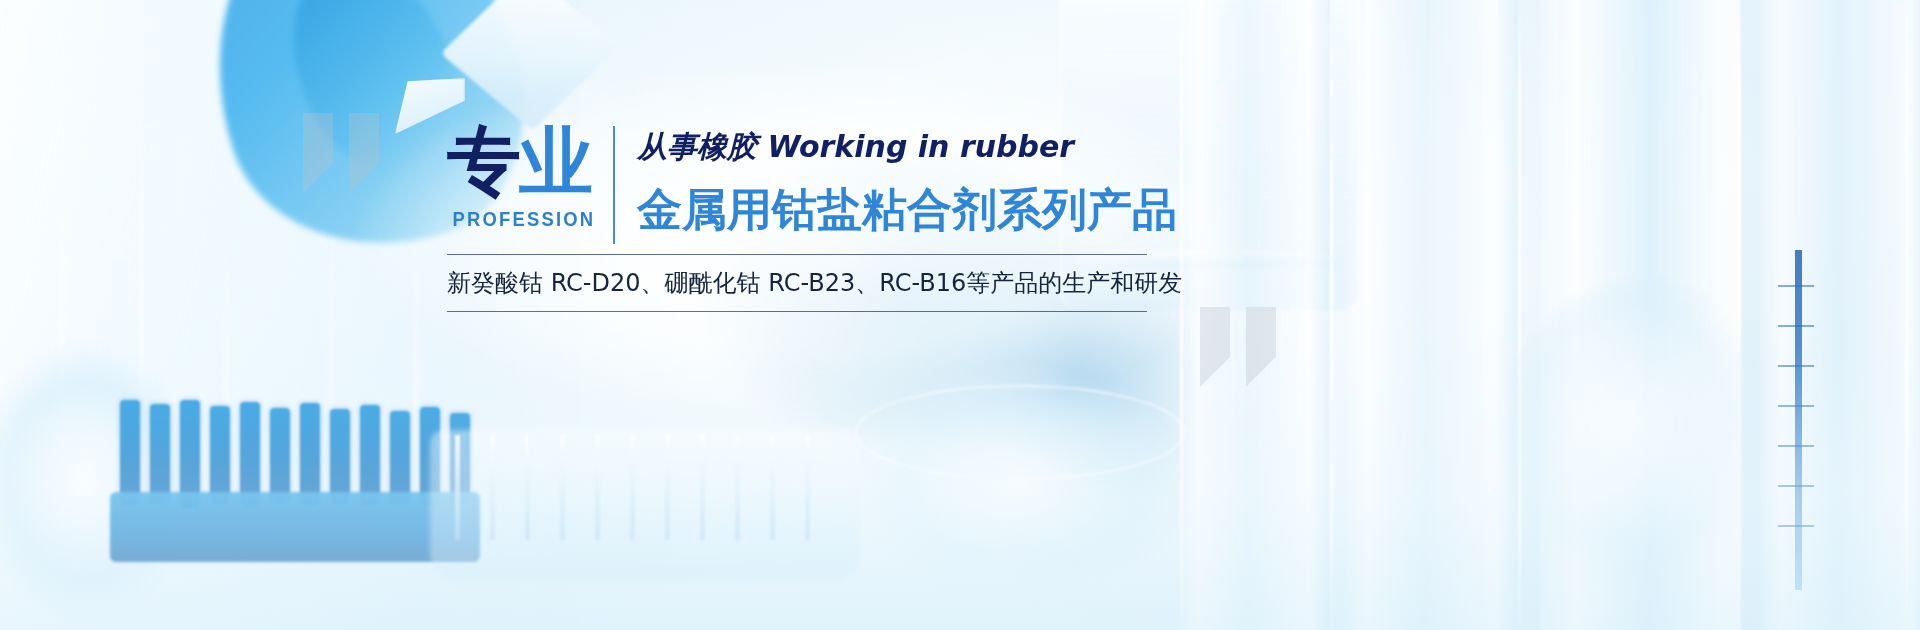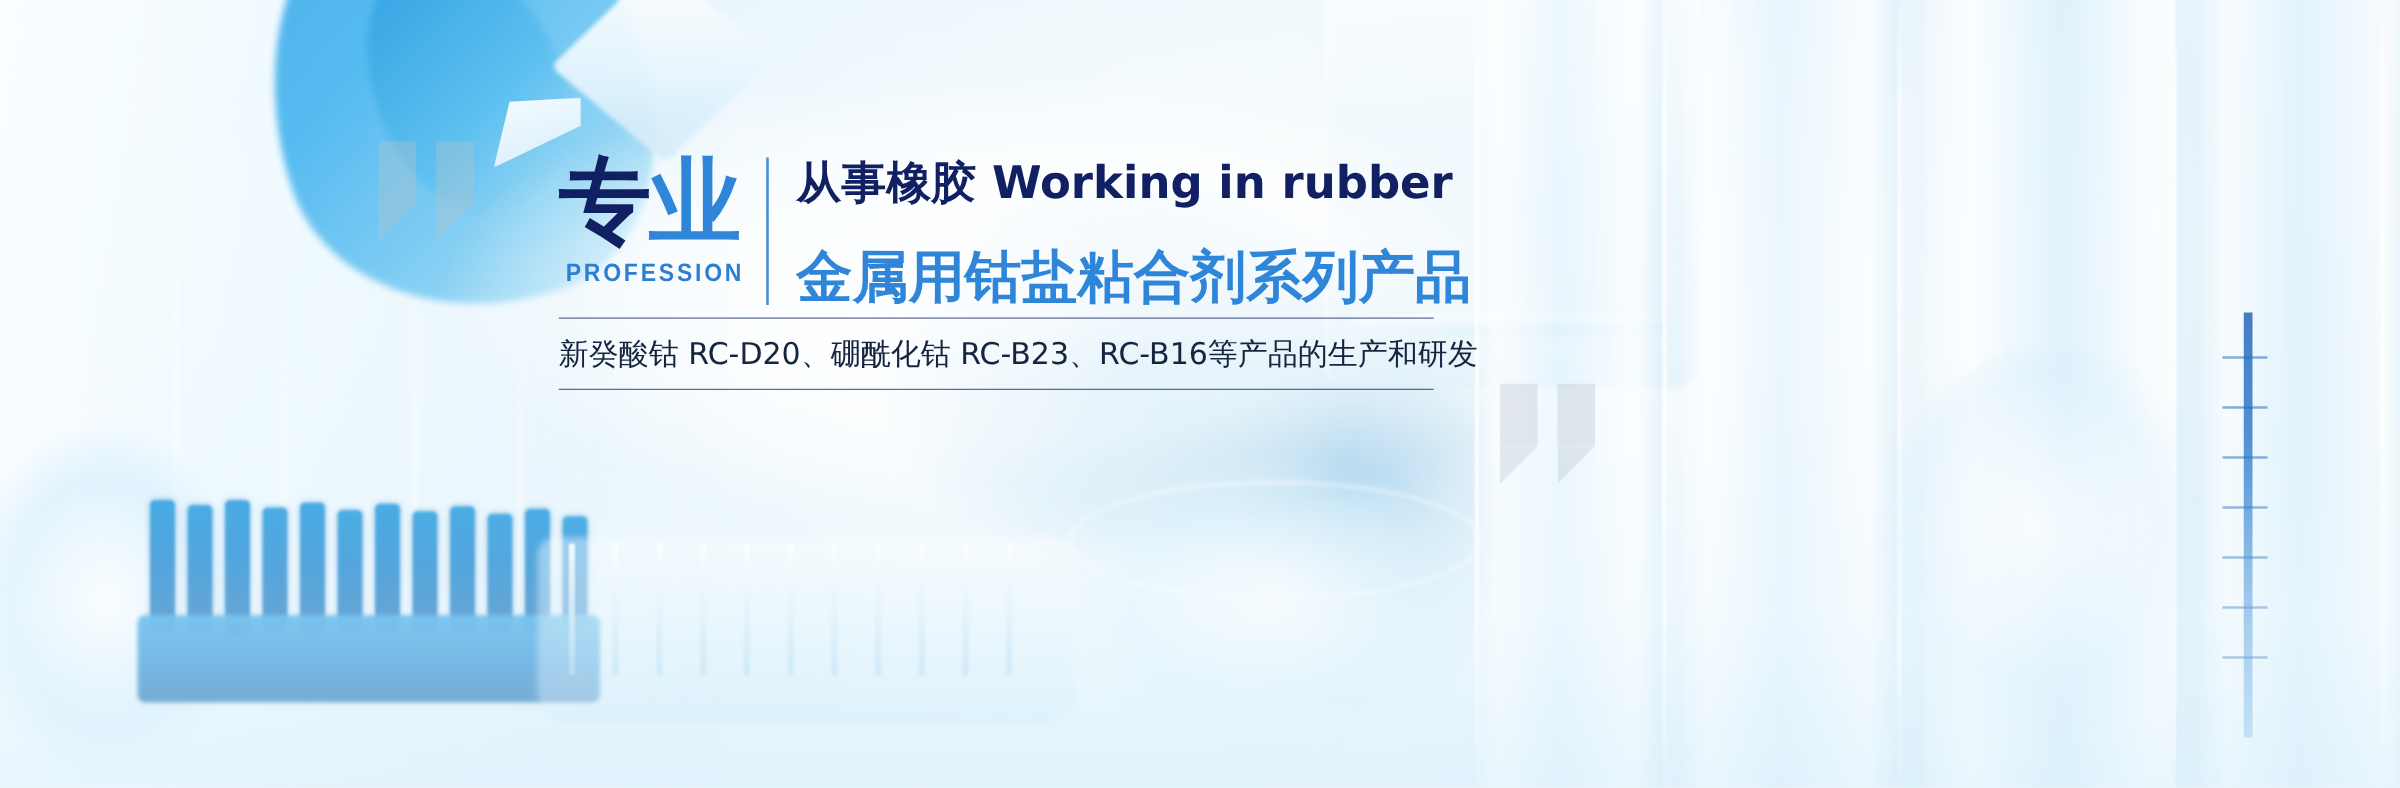--- a/index.html
+++ b/index.html
@@ -242,27 +242,28 @@
 
   .divider{
     width:2px; height:118px;
     background:#2f7fd1;
     margin:8px 22px 0 26px;
     opacity:.9;
   }
 
   .titles{ padding-top:2px; }
   .line1{
-    font-size:36px; line-height:54px; font-weight:bold;
+    font-size:30px; line-height:54px; font-weight:bold;
     color:#111f63; white-space:nowrap;
     font-family:"DejaVu Sans","Liberation Sans",sans-serif;
+    font-style:italic;
   }
   .line2{
     font-size:45px; line-height:56px; font-weight:bold;
-    color:#2f86d8; white-space:nowrap; margin-top:20px;
+    color:#2f86d8; white-space:nowrap; margin-top:8px;
     font-family:"DejaVu Sans","Liberation Sans",sans-serif;
   }
 
   
   .subblock{
     position:absolute; left:447px; top:254px; width:700px;
   }
   .rule{ height:1px; background:#2b3a7a; opacity:.75; }
   .rule-bottom{ margin-top:0; }
   .sub-cn{

